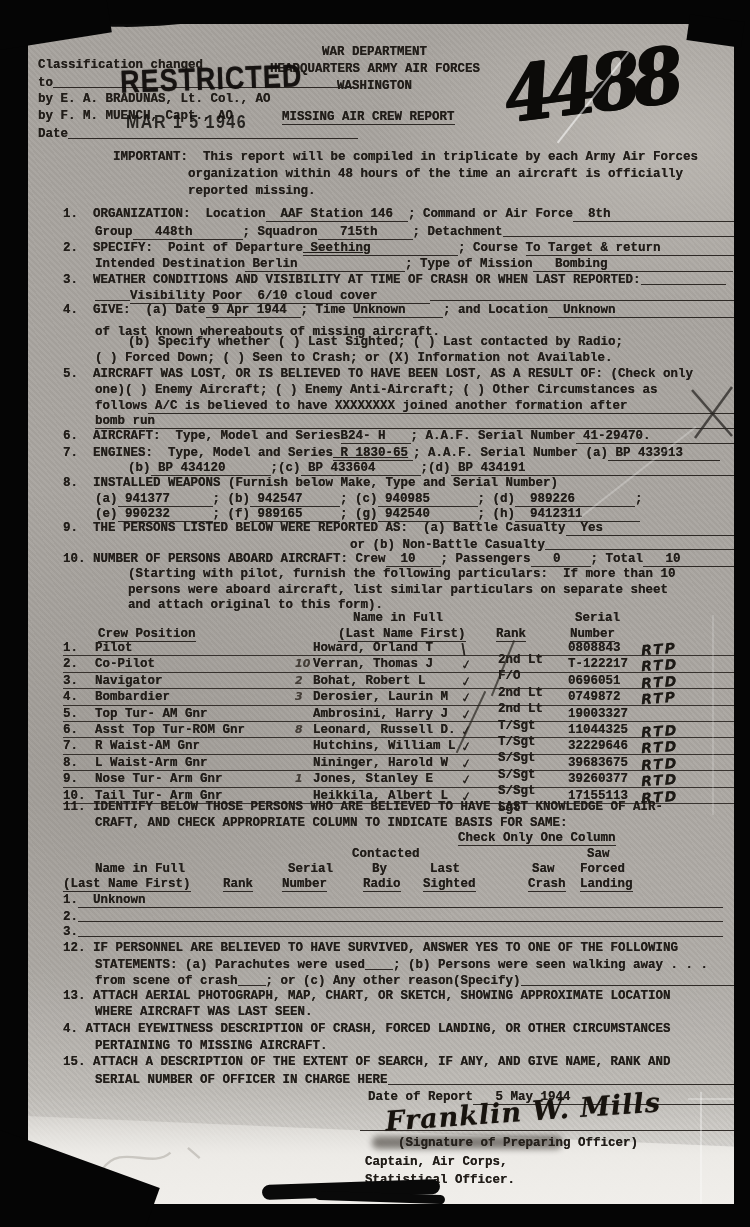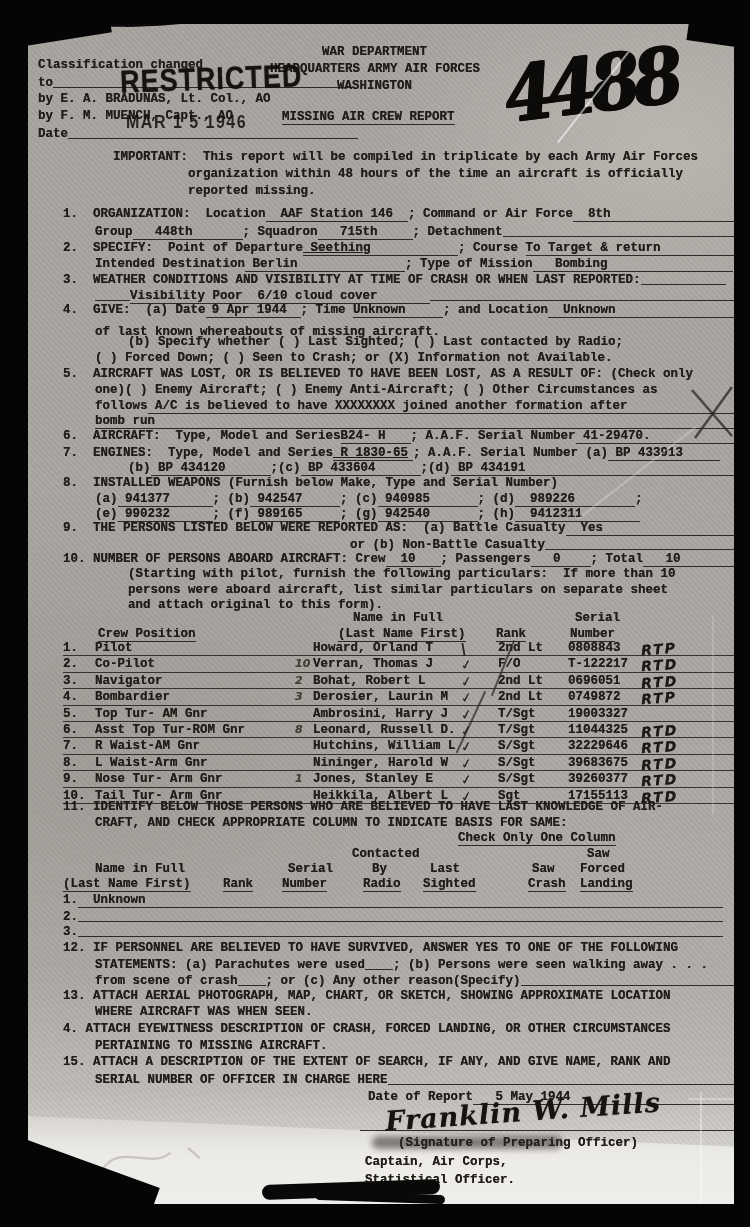--- a/index.html
+++ b/index.html
@@ -25,21 +25,21 @@
   .crew-rows{position:absolute;left:63px;top:640px;width:674px;}
   .crew-row{position:relative;height:15.4px;border-bottom:1.6px solid rgba(30,26,22,.82);
             font:bold 12.5px "Liberation Mono",monospace;color:#211d19;white-space:pre;
             text-shadow:0 0 .6px rgba(32,27,22,.85);}
   .crew-row span{position:absolute;top:1px;}
   .cr-num{left:0;}
   .cr-pos{left:32px;}
   .cr-pencil{left:232px;font:italic bold 11px "DejaVu Sans",sans-serif;color:rgba(85,78,70,.48);}
   .cr-name{left:250px;}
   .cr-check{left:398px;font:bold 13px "DejaVu Sans",sans-serif;color:#2a2622;transform:rotate(-10deg);}
-  .cr-rank{left:435px;}
+  .cr-rank{left:435px;margin-top:12px;}
   .cr-serial{left:505px;}
   .cr-annot{left:578px;font:italic bold 14px "DejaVu Sans",sans-serif;color:#1d1a16;
             letter-spacing:2px;transform:rotate(-4deg);}
   
   .stamp-restricted{position:absolute;left:120px;top:64px;font:bold 27px "Liberation Sans",sans-serif;
     color:rgba(17,14,12,.88);letter-spacing:1px;transform:rotate(-2deg) scaleY(1.18);
     text-shadow:0 0 1px rgba(17,14,12,.7);}
   .stamp-date{position:absolute;left:126px;top:114px;font:bold 16px "Liberation Sans",sans-serif;
     color:rgba(17,14,12,.85);letter-spacing:1.5px;transform:scaleY(1.1);}
   .case-number{position:absolute;left:498px;top:40px;font:bold italic 76px "DejaVu Serif",serif;
@@ -114,21 +114,21 @@
         <div class="tline" style="top: 847px; left: 63px;"><span class="seg" style="position: absolute; left: 289px;">Contacted</span><span class="seg" style="position: absolute; left: 524px;">Saw</span></div>
         <div class="tline" style="top: 862px; left: 63px;"><span class="seg" style="position: absolute; left: 32px;">Name in Full</span><span class="seg" style="position: absolute; left: 225px;">Serial</span><span class="seg" style="position: absolute; left: 309px;">By</span><span class="seg" style="position: absolute; left: 367px;">Last</span><span class="seg" style="position: absolute; left: 469px;">Saw</span><span class="seg" style="position: absolute; left: 517px;">Forced</span></div>
         <div class="tline" style="top: 877px; left: 63px;"><span class="seg u" style="position: absolute; left: 0px;">(Last Name First)</span><span class="seg u" style="position: absolute; left: 160px;">Rank</span><span class="seg u" style="position: absolute; left: 219px;">Number</span><span class="seg u" style="position: absolute; left: 300px;">Radio</span><span class="seg u" style="position: absolute; left: 360px;">Sighted</span><span class="seg u" style="position: absolute; left: 465px;">Crash</span><span class="seg u" style="position: absolute; left: 517px;">Landing</span></div>
         <div class="tline" style="top: 893px; left: 63px;"><span class="seg">1.</span><span class="seg u" style="width: 645px;">  Unknown</span></div>
         <div class="tline" style="top: 909px; left: 63px;"><span class="seg">2.</span><span class="seg b" style="width: 645px;"></span></div>
         <div class="tline" style="top: 924px; left: 63px;"><span class="seg">3.</span><span class="seg b" style="width: 645px;"></span></div>
         <div class="tline" style="top: 941px; left: 63px;"><span class="seg">12. IF PERSONNEL ARE BELIEVED TO HAVE SURVIVED, ANSWER YES TO ONE OF THE FOLLOWING</span></div>
         <div class="tline" style="top: 957px; left: 95px;"><span class="seg">STATEMENTS: (a) Parachutes were used</span><span class="seg b" style="width: 28px;"></span><span class="seg">; (b) Persons were seen walking away . . .</span></div>
         <div class="tline" style="top: 973px; left: 95px; font-family: Liberation Mono, monospace;"><span class="seg">from scene of crash</span><span class="seg b" style="width: 28px;"></span><span class="seg">; or (c) Any other reason(Specify)</span><span class="seg b" style="width: 215px;"></span></div>
         <div class="tline" style="top: 989px; left: 63px;"><span class="seg">13. ATTACH AERIAL PHOTOGRAPH, MAP, CHART, OR SKETCH, SHOWING APPROXIMATE LOCATION</span></div>
-        <div class="tline" style="top: 1005px; left: 95px;"><span class="seg">WHERE AIRCRAFT WAS WHEN SEEN.</span></div>
+        <div class="tline" style="top: 1005px; left: 95px;"><span class="seg">WHERE AIRCRAFT WAS LAST SEEN.</span></div>
         <div class="tline" style="top: 1022px; left: 63px;"><span class="seg">4. ATTACH EYEWITNESS DESCRIPTION OF CRASH, FORCED LANDING, OR OTHER CIRCUMSTANCES</span></div>
         <div class="tline" style="top: 1039px; left: 95px;"><span class="seg">PERTAINING TO MISSING AIRCRAFT.</span></div>
         <div class="tline" style="top: 1055px; left: 63px;"><span class="seg">15. ATTACH A DESCRIPTION OF THE EXTENT OF SEARCH, IF ANY, AND GIVE NAME, RANK AND</span></div>
         <div class="tline" style="top: 1072px; left: 95px;"><span class="seg">SERIAL NUMBER OF OFFICER IN CHARGE HERE</span><span class="seg b" style="width: 347px;"></span></div>
         <div class="tline" style="top: 1090px; left: 368px;"><span class="seg">Date of Report</span><span class="seg u" style="width: 262px;">   5 May 1944</span></div>
         <div class="tline" style="top: 1118px; left: 360px;"><span class="seg b" style="width: 377px;"></span></div>
         <div class="tline" style="top: 1136px; left: 398px;"><span class="seg">(Signature of Preparing Officer)</span></div>
         <div class="tline" style="top: 1155px; left: 365px;"><span class="seg">Captain, Air Corps,</span></div>
         <div class="tline" style="top: 1173px; left: 365px;"><span class="seg">Statistical Officer.</span></div>
       </div>

